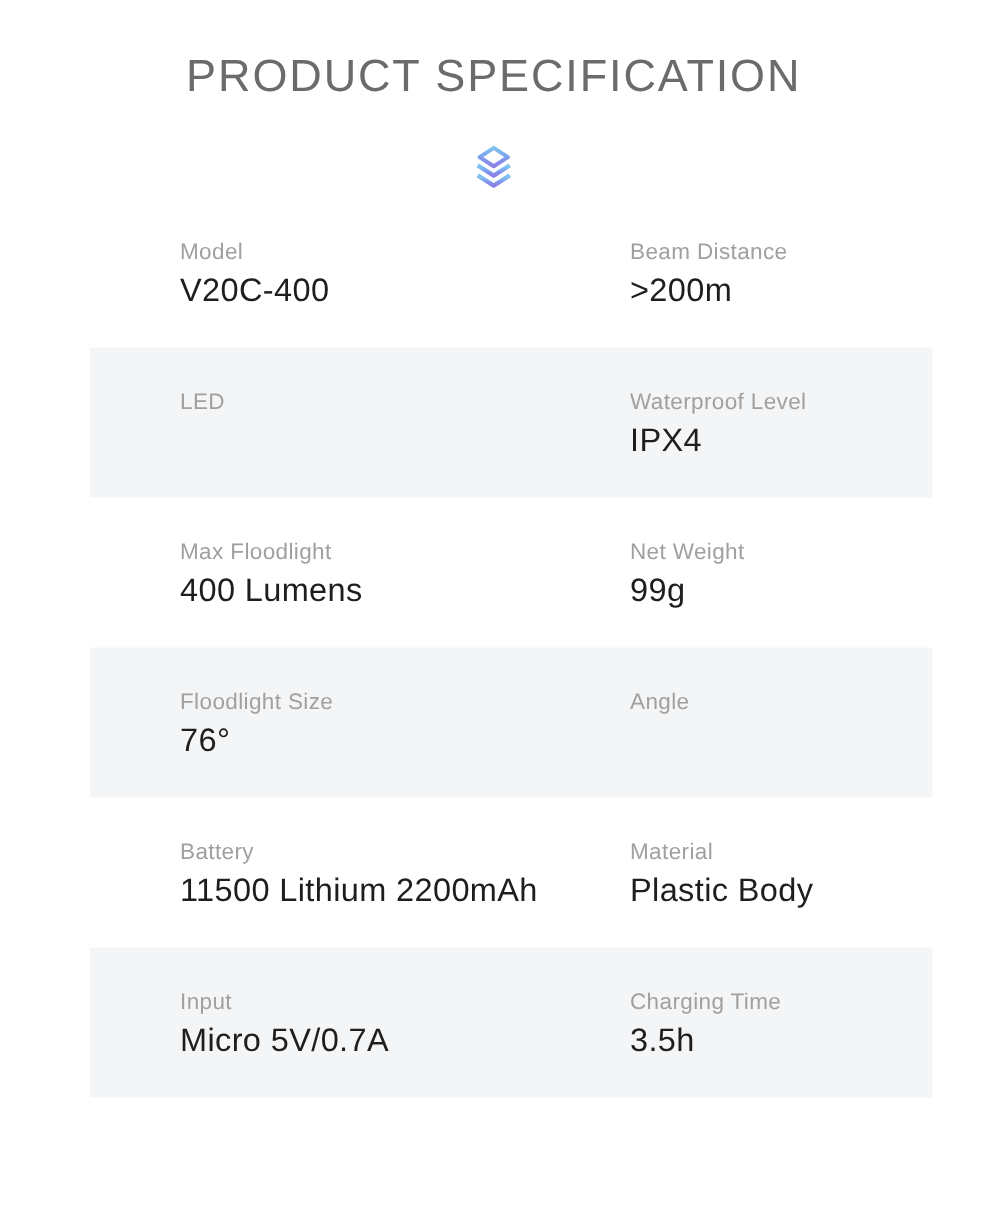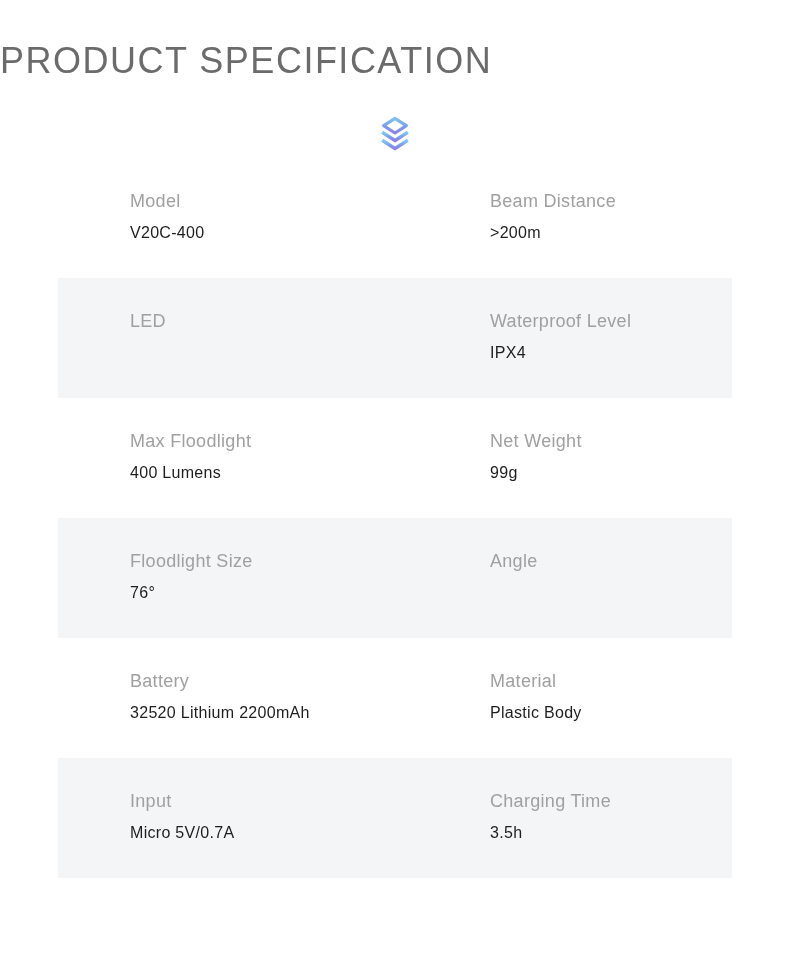--- a/index.html
+++ b/index.html
@@ -10,55 +10,55 @@
     height: 969px;
     background: #ffffff;
     font-family: "Liberation Sans", "DejaVu Sans", sans-serif;
     overflow: hidden;
   }
   .title {
     position: absolute;
     top: 40px;
     left: 0;
     width: 100%;
-    text-align: left;
+    text-align: center;
     font-size: 36px;
     font-weight: 400;
     color: #6b6b6b;
     letter-spacing: 1.5px;
     white-space: nowrap;
   }
   .icon-row {
     position: absolute;
     top: 115px;
     left: 0;
     width: 100%;
     text-align: center;
     line-height: 0;
   }
   .spec-table {
     position: absolute;
     top: 158px;
-    left: 58px;
+    left: 72px;
     width: 674px;
   }
   .spec-row { position: relative; height: 120px; }
   .spec-row.shaded { background: #f4f5f7; }
   .cell { position: absolute; top: 33px; }
   .cell.left { left: 72px; }
   .cell.right { left: 432px; }
   .spec-label {
     font-size: 18px;
     line-height: 20px;
     color: #a0a0a0;
     letter-spacing: 0.3px;
     margin-bottom: 9px;
   }
   .spec-value {
-    font-size: 16px;
+    font-size: 26px;
     line-height: 25px;
     color: #1e1e1e;
     letter-spacing: 0.3px;
   }
 </style>
 </head>
 <body>
 
 <div class="canvas">
 
@@ -119,21 +119,21 @@
         <div class="spec-value">76°</div>
       </div>
       <div class="cell right">
         <div class="spec-label">Angle</div>
       </div>
     </div>
 
     <div class="spec-row">
       <div class="cell left">
         <div class="spec-label">Battery</div>
-        <div class="spec-value">32520 Lithium 2200mAh</div>
+        <div class="spec-value">11500 Lithium 2200mAh</div>
       </div>
       <div class="cell right">
         <div class="spec-label">Material</div>
         <div class="spec-value">Plastic Body</div>
       </div>
     </div>
 
     <div class="spec-row shaded">
       <div class="cell left">
         <div class="spec-label">Input</div>

